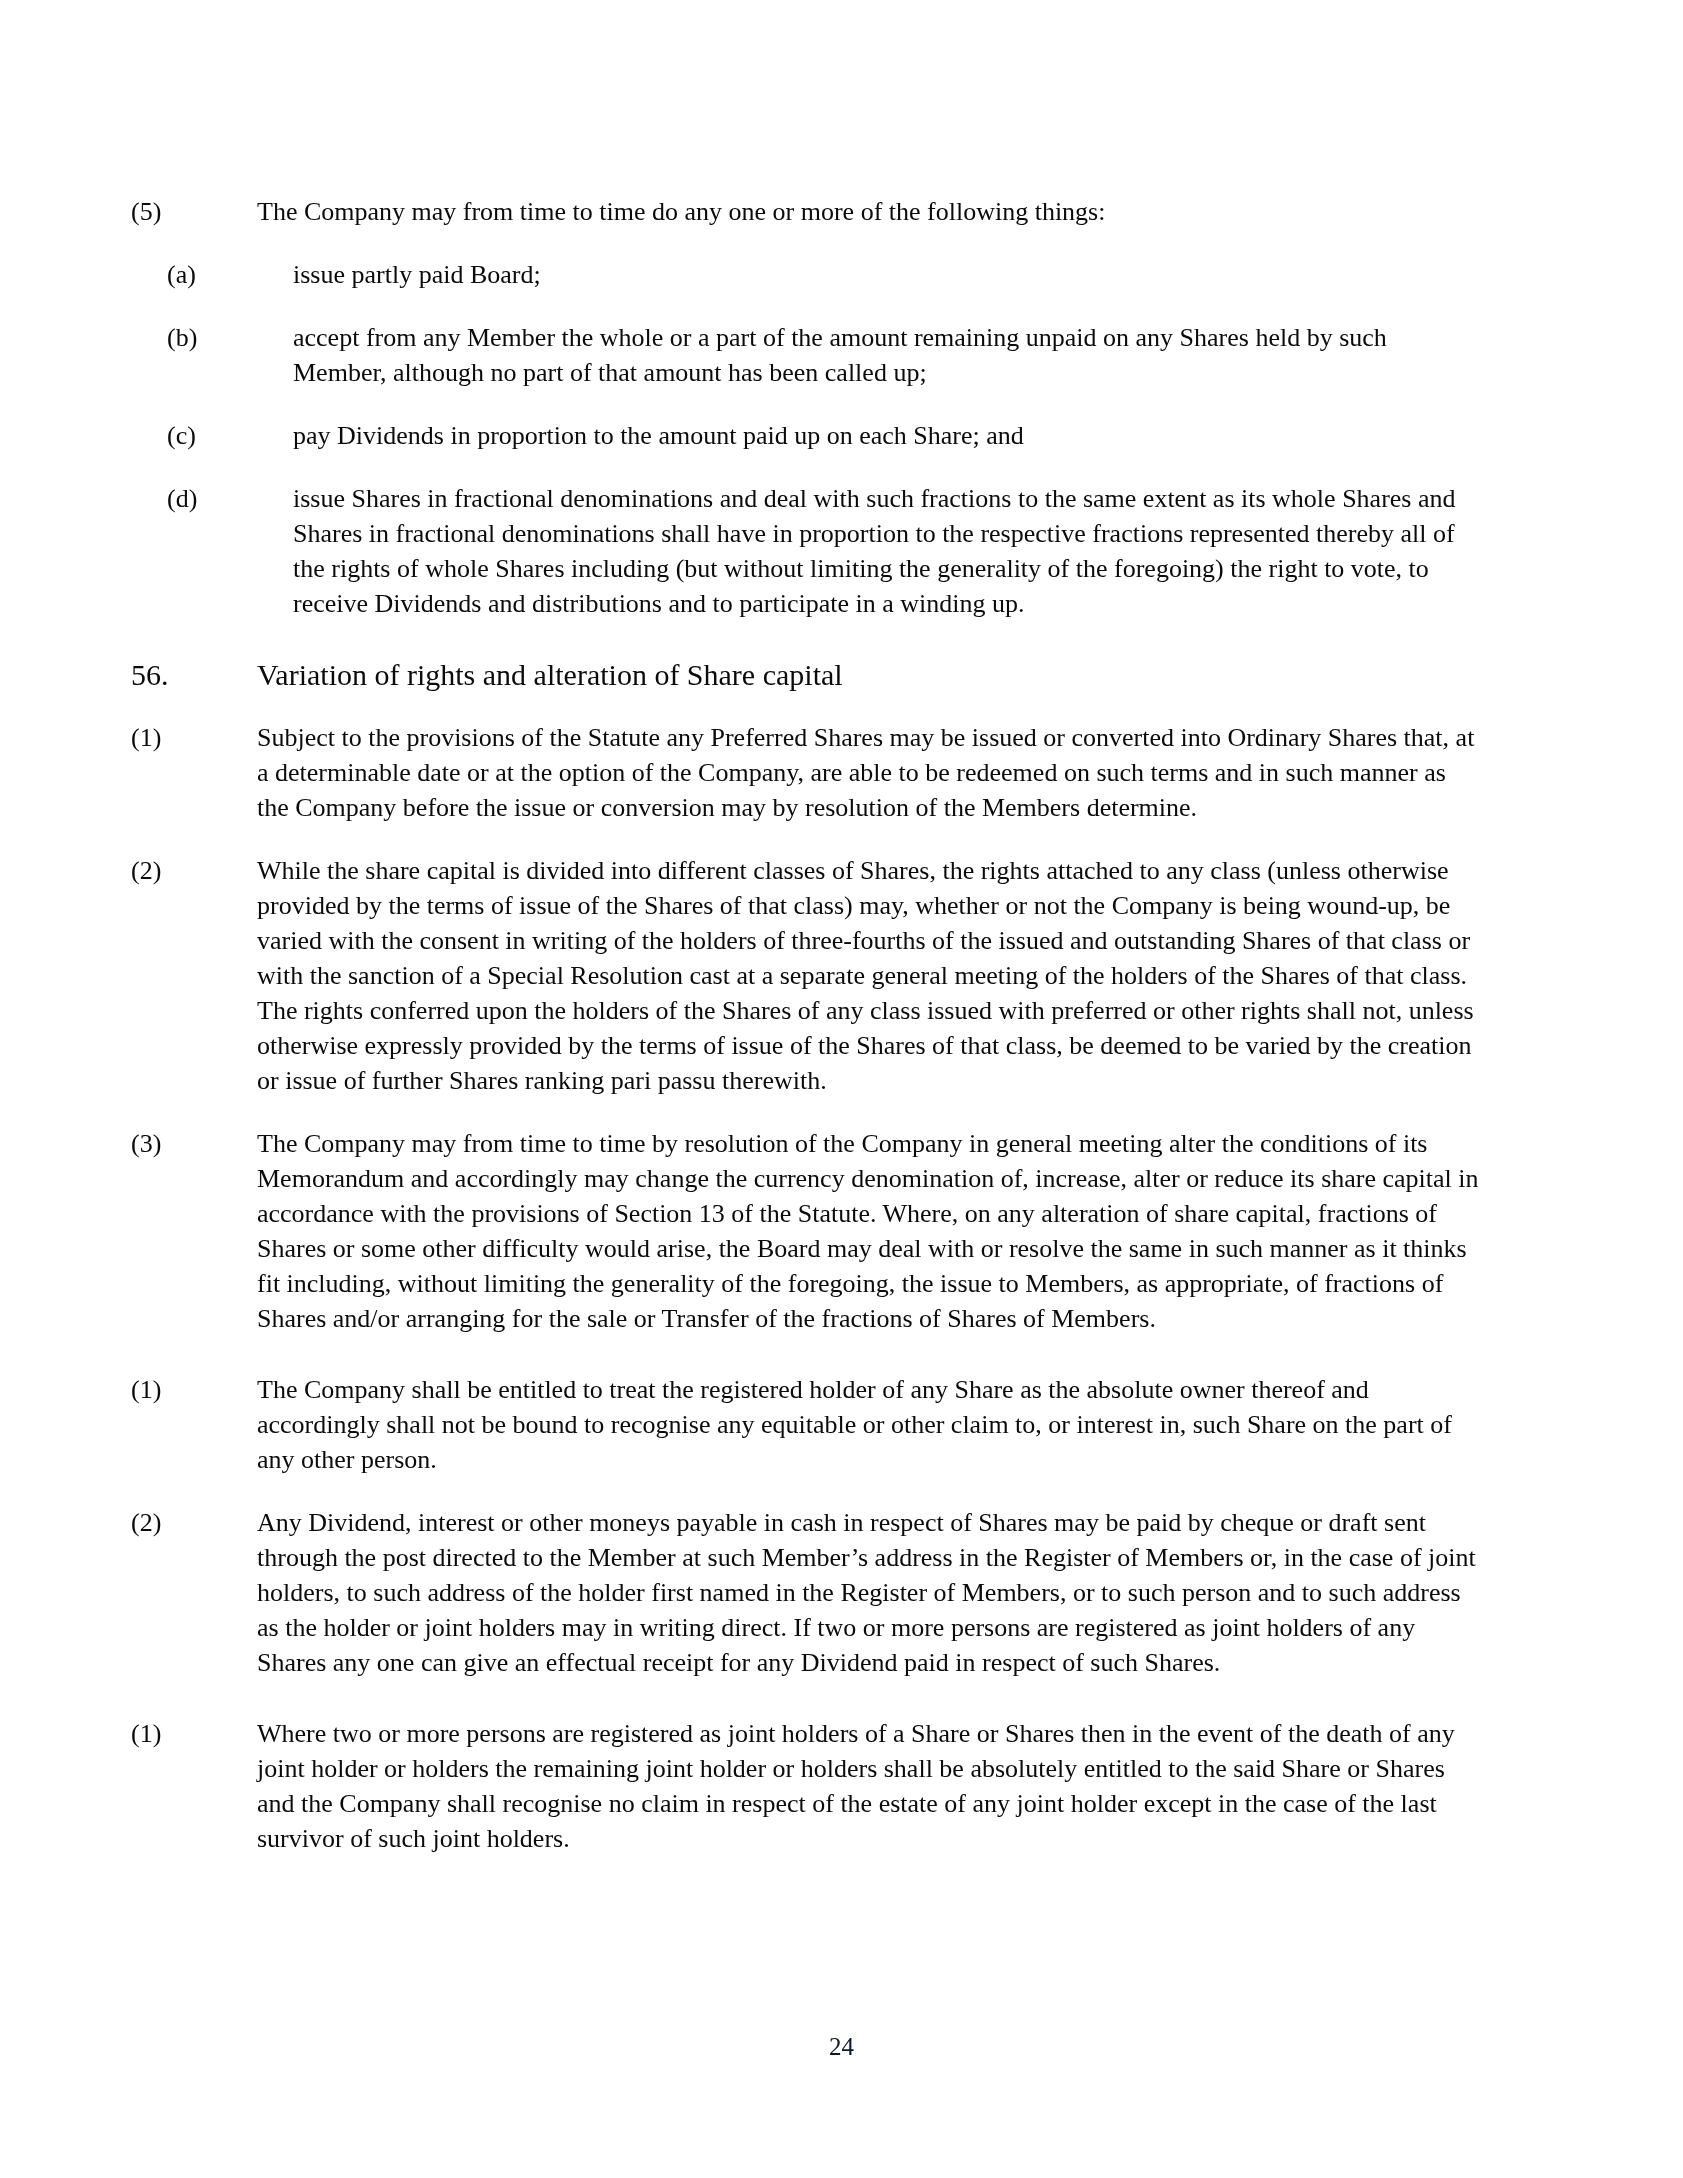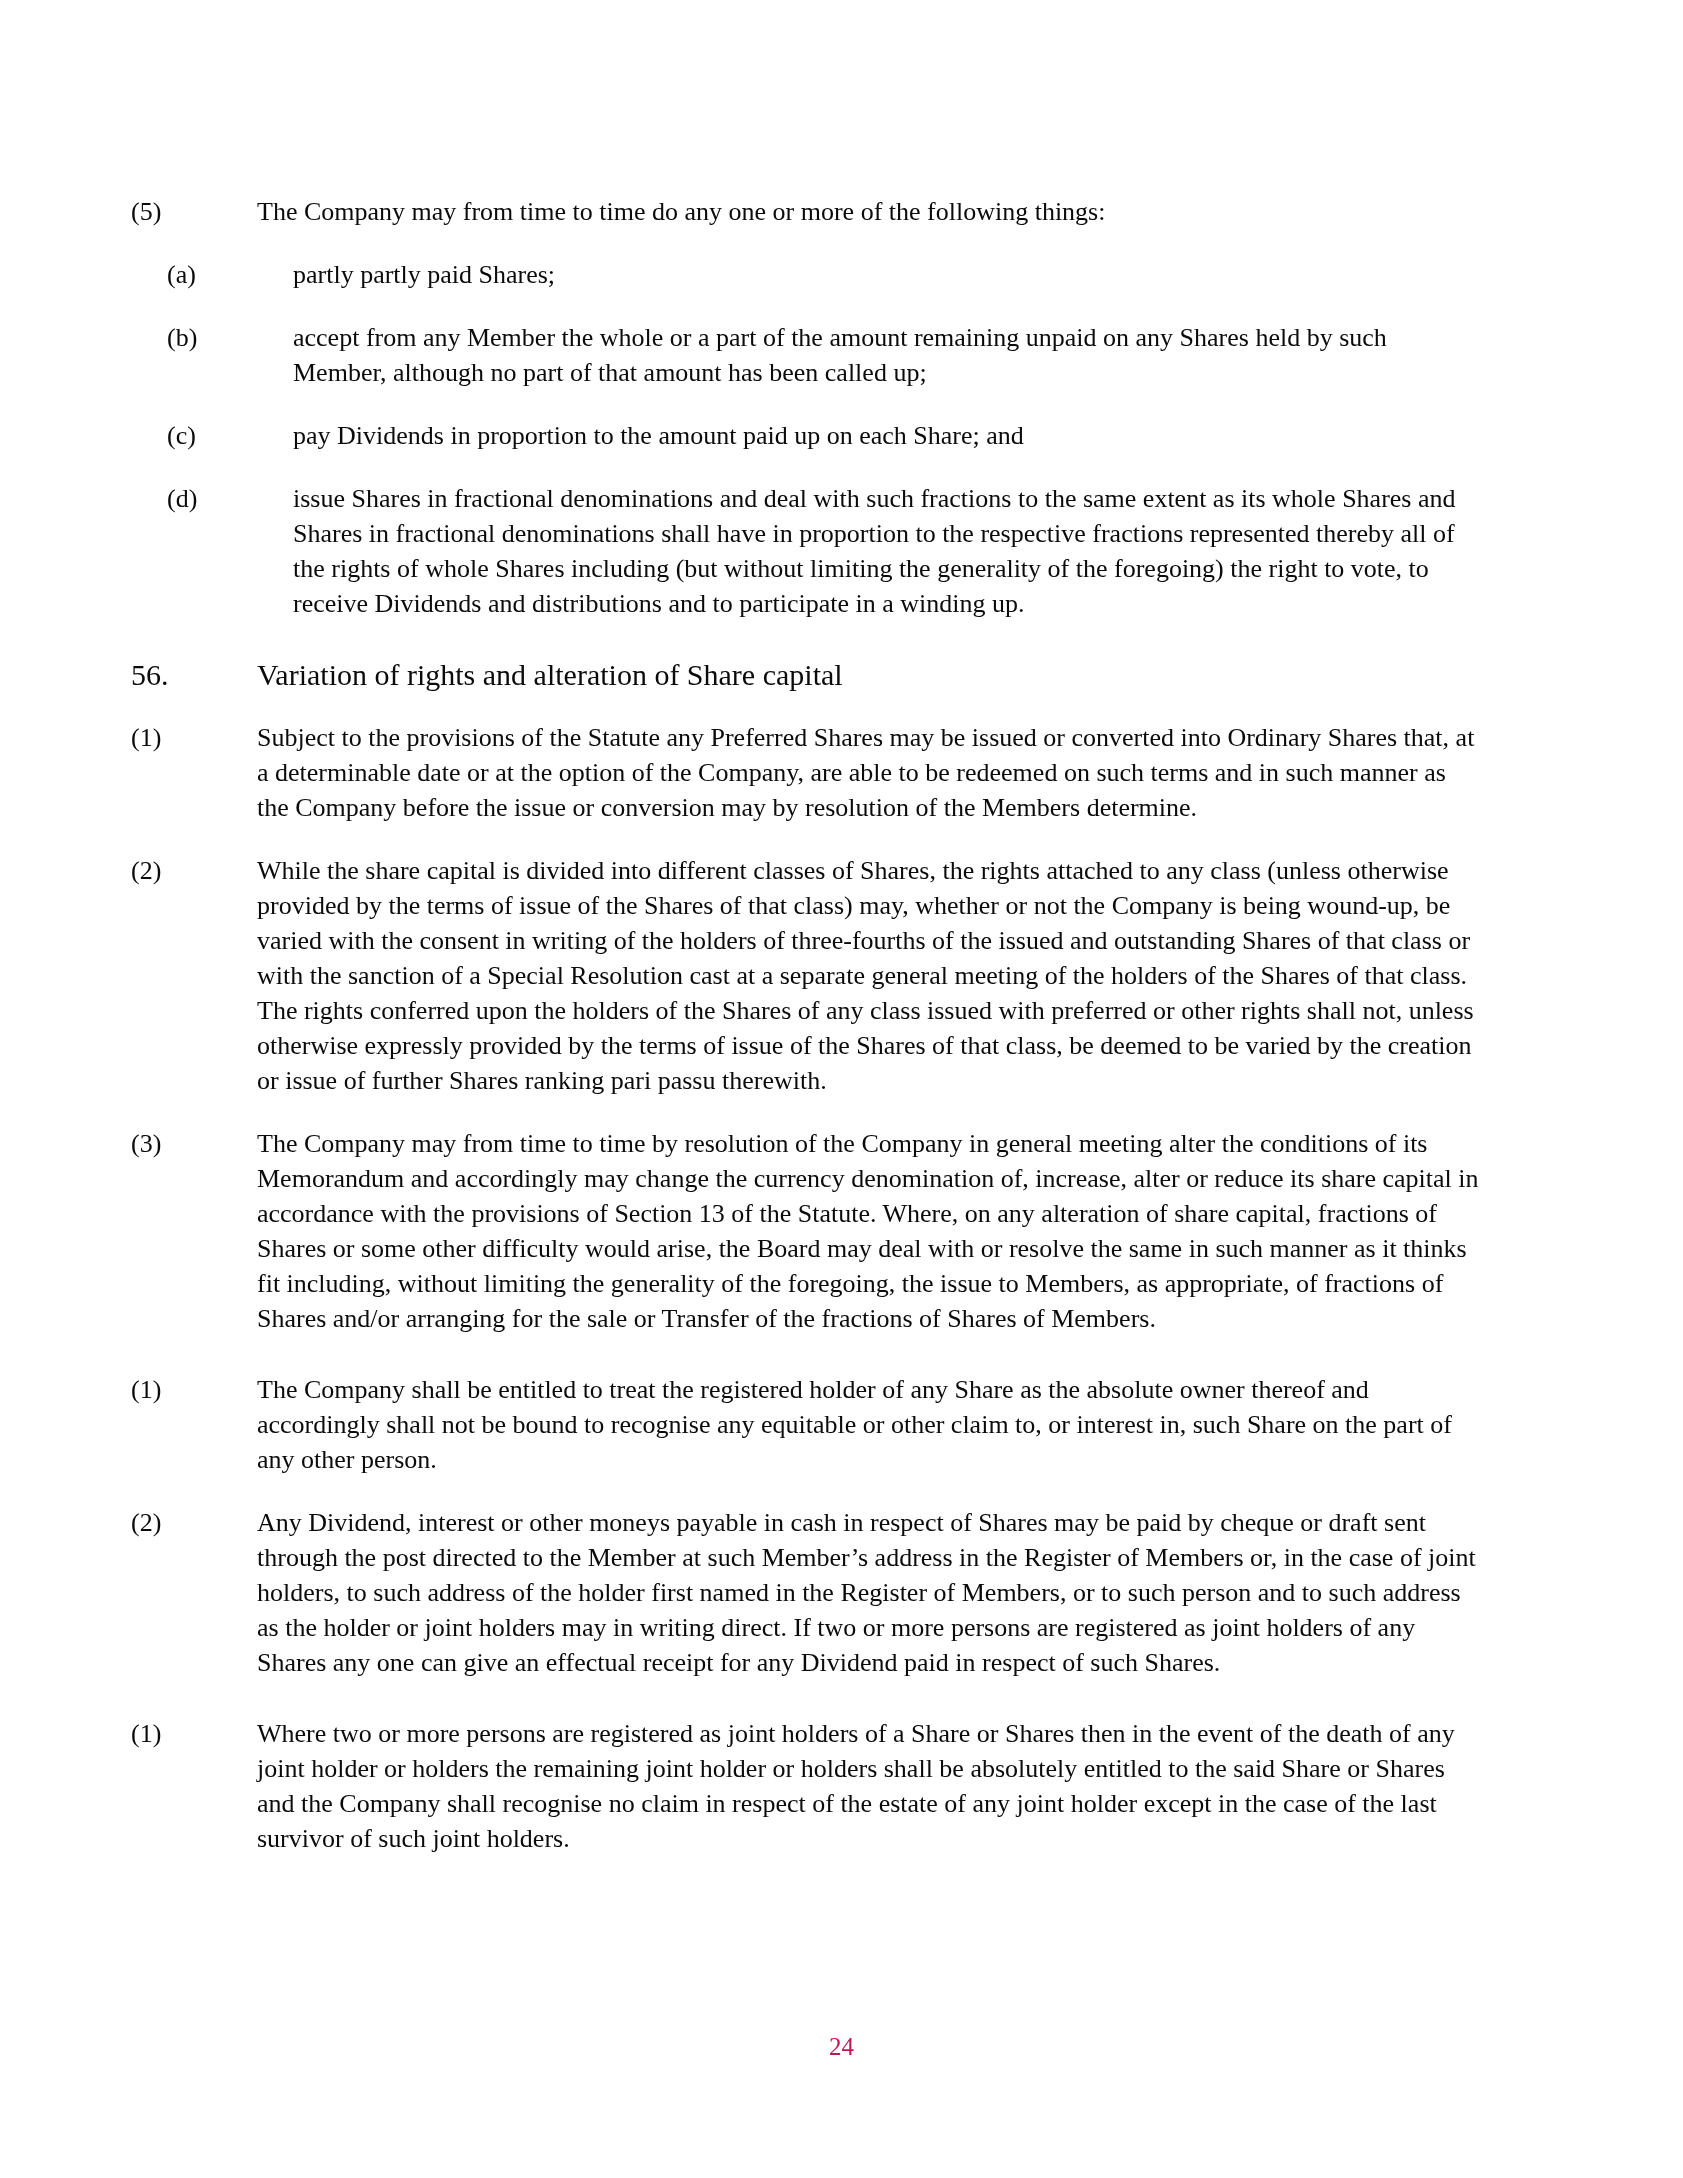--- a/index.html
+++ b/index.html
@@ -60,33 +60,33 @@
 
   .page-number {
     position: absolute;
     left: 0;
     right: 0;
     top: 2032px;
     text-align: center;
     font-size: 25px;
     line-height: 30px;
     font-family: "Liberation Serif", "DejaVu Serif", serif;
-    color: #be185d;
+    color: #0f172a;
   }
 </style>
 </head>
 <body>
 
 <div class="page">
 
   <div class="content">
 
     <p class="para lvl1"><span class="marker">(5)</span><span>The Company may from time to time do any one or more of the following things:</span></p>
 
-    <p class="para lvl2"><span class="marker">(a)</span><span>partly partly paid Shares;</span></p>
+    <p class="para lvl2"><span class="marker">(a)</span><span>issue partly paid Board;</span></p>
 
     <p class="para lvl2"><span class="marker">(b)</span><span>accept from any Member the whole or a part of the amount remaining unpaid on any Shares held by such Member, although no part of that amount has been called up;</span></p>
 
     <p class="para lvl2"><span class="marker">(c)</span><span>pay Dividends in proportion to the amount paid up on each Share; and</span></p>
 
     <p class="para lvl2 gap-after-group"><span class="marker">(d)</span><span>issue Shares in fractional denominations and deal with such fractions to the same extent as its whole Shares and Shares in fractional denominations shall have in proportion to the respective fractions represented thereby all of the rights of whole Shares including (but without limiting the generality of the foregoing) the right to vote, to receive Dividends and distributions and to participate in a winding up.</span></p>
 
     <p class="section-heading"><span class="marker">56.</span><span>Variation of rights and alteration of Share capital</span></p>
 
     <p class="para lvl1"><span class="marker">(1)</span><span>Subject to the provisions of the Statute any Preferred Shares may be issued or converted into Ordinary Shares that, at a determinable date or at the option of the Company, are able to be redeemed on such terms and in such manner as the Company before the issue or conversion may by resolution of the Members determine.</span></p>

